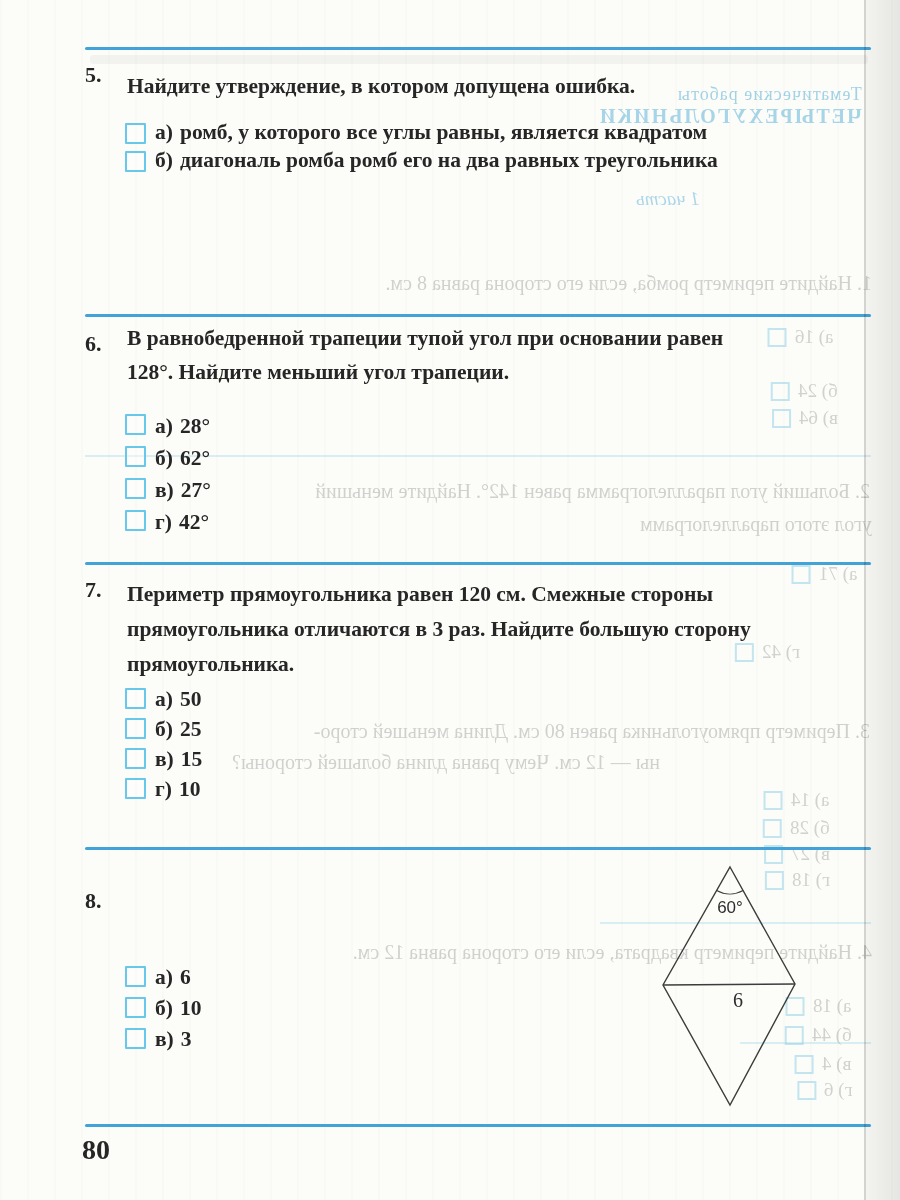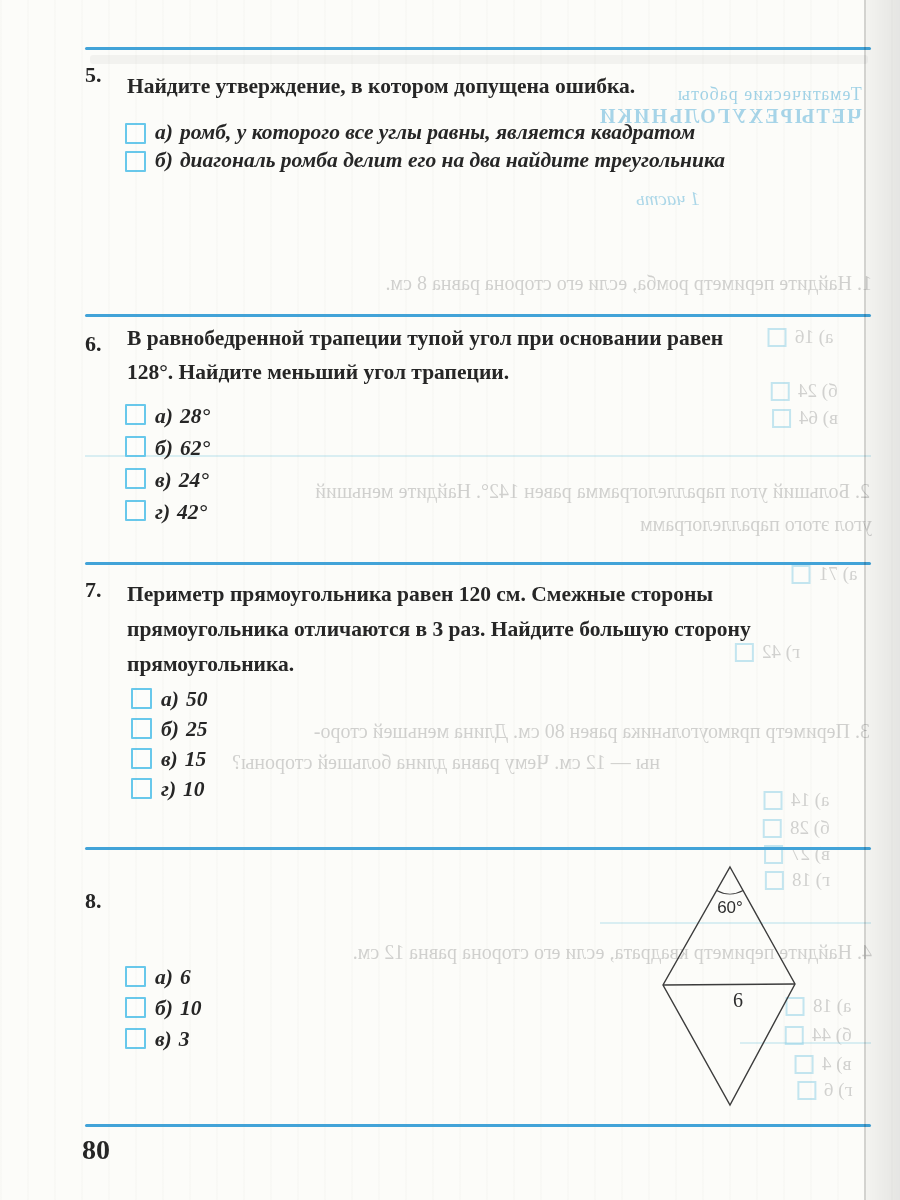--- a/index.html
+++ b/index.html
@@ -41,31 +41,31 @@
   .gbox{width:15px;height:15px;border:2px solid rgba(110,195,225,0.40);flex:none;}
   .grule{position:absolute;height:2px;background:rgba(125,200,228,0.28);}
   .gsmudge{position:absolute;background:rgba(120,120,120,0.07);border-radius:3px;}
   
   .qnum{position:absolute;left:85px;font-size:22px;font-weight:700;}
   .qtext{
     position:absolute;left:127px;font-size:21.5px;font-weight:600;
     line-height:34px;white-space:pre-line;
   }
   .opts{position:absolute;left:125px;}
-  .opt{display:flex;align-items:flex-start;gap:9px;font-style:italic;}
+  .opt{display:flex;align-items:flex-start;gap:9px;}
   .opt .box{
     width:17px;height:17px;border:2px solid #68c8eb;border-radius:1px;
     flex:none;margin-top:4px;background:rgba(255,255,255,0.4);cursor:pointer;
   }
   .opt .optbody{font-size:21.5px;font-weight:600;white-space:pre-line;}
   .opt .optlabel{margin-right:7px;}
   .opts-q5 .opt{line-height:28px;width:730px;}
   .opts-q5 .opt .box{margin-top:5px;}
   .opts-q6 .opt{line-height:32px;}
-  .opts-q7 .opt{line-height:30px;margin-left:6px;}
+  .opts-q7 .opt{line-height:30px;}
   .opts-q8 .opt{line-height:31px;}
   .figure{position:absolute;left:645px;top:855px;}
   .figure text{font-family:"Liberation Sans","DejaVu Sans",sans-serif;fill:#2e2e2e;}
   .figure .diag-label{font-family:"Liberation Serif","DejaVu Serif",serif;font-size:20px;}
   .page-number{position:absolute;left:82px;top:1134px;font-size:28px;font-weight:600;}
 </style>
 </head>
 <body>
 
 <div class="page">
@@ -150,39 +150,39 @@
 
   <div class="qnum" style="top:62px;">5.</div>
   <div class="qtext" style="top:69px;width:745px;">Найдите утверждение, в котором допущена ошибка.</div>
   <div class="opts opts-q5" style="top:118px;">
     <div class="opt">
       <span class="box"></span>
       <span class="optbody"><span class="optlabel">а)</span><span>ромб, у которого все углы равны, является квадратом</span></span>
     </div>
     <div class="opt">
       <span class="box"></span>
-      <span class="optbody"><span class="optlabel">б)</span><span>диагональ ромба делит его на два найдите треугольника</span></span>
+      <span class="optbody"><span class="optlabel">б)</span><span>диагональ ромба ромб его на два равных треугольника</span></span>
     </div>
   </div>
 
   <div class="qnum" style="top:331px;">6.</div>
   <div class="qtext" style="top:321px;width:760px;">В равнобедренной трапеции тупой угол при основании равен
 128°. Найдите меньший угол трапеции.</div>
-  <div class="opts opts-q6" style="top:400px;">
+  <div class="opts opts-q6" style="top:410px;">
     <div class="opt">
       <span class="box"></span>
       <span class="optbody"><span class="optlabel">а)</span><span>28°</span></span>
     </div>
     <div class="opt">
       <span class="box"></span>
       <span class="optbody"><span class="optlabel">б)</span><span>62°</span></span>
     </div>
     <div class="opt">
       <span class="box"></span>
-      <span class="optbody"><span class="optlabel">в)</span><span>24°</span></span>
+      <span class="optbody"><span class="optlabel">в)</span><span>27°</span></span>
     </div>
     <div class="opt">
       <span class="box"></span>
       <span class="optbody"><span class="optlabel">г)</span><span>42°</span></span>
     </div>
   </div>
 
   <div class="qnum" style="top:577px;">7.</div>
   <div class="qtext" style="top:577px;width:770px;line-height:35px;">Периметр прямоугольника равен 120 см. Смежные стороны
 прямоугольника отличаются в 3 раз. Найдите большую сторону

